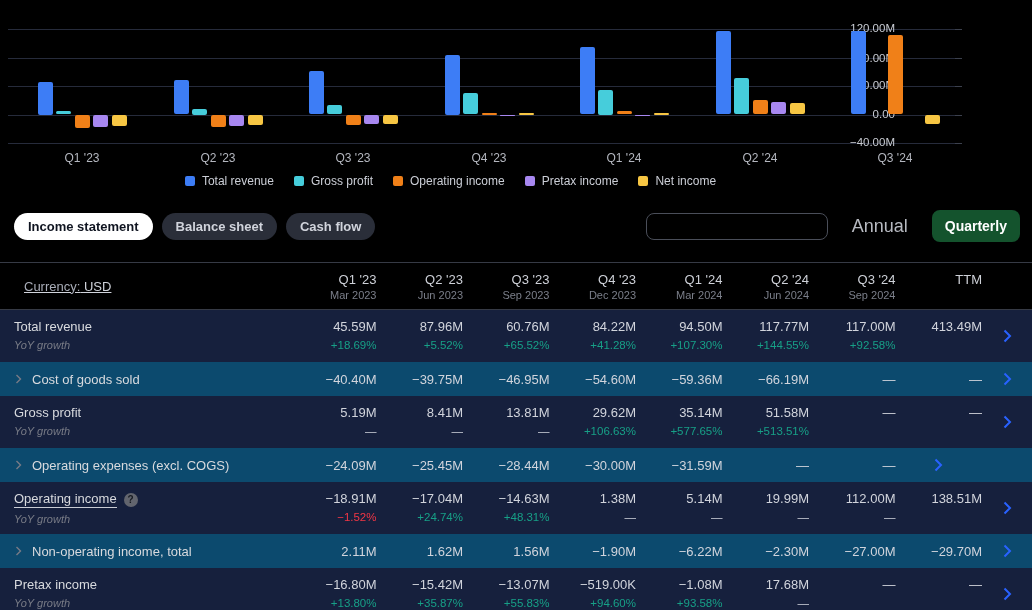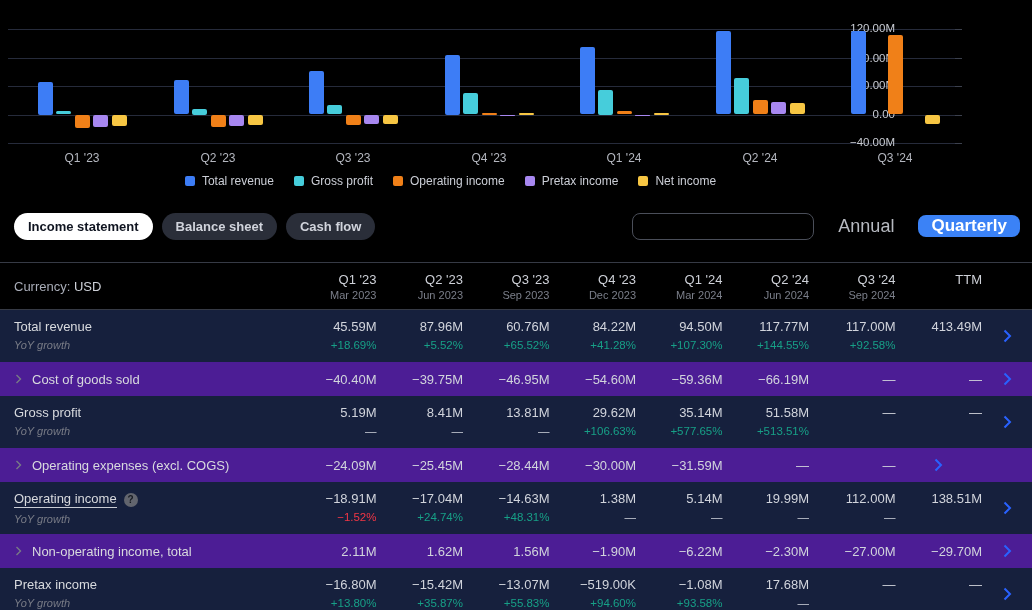--- a/index.html
+++ b/index.html
@@ -23,37 +23,37 @@
   .pill { height:27px; display:inline-flex; align-items:center; padding:0 14px; border-radius:14px;
           background:var(--pill-bg,#2a2e39); color:#d1d4dc; font-size:13px; font-weight:600;
           margin-right:9px; cursor:pointer; white-space:nowrap; }
   .pill.selected { background:#ffffff; color:#0f1420; }
   .spacer { flex:1; }
   .searchbox { width:182px; height:27px; border:1px solid #4a4e59; border-radius:8px;
                display:flex; align-items:center; padding:0 8px; background:transparent; }
   .searchbox input { flex:1; border:none; outline:none; background:transparent; color:#d1d4dc;
                      font-size:13px; margin-left:6px; font-family:inherit; }
   .annual { font-size:18px; color:#b7bac1; margin:0 24px; cursor:pointer; }
-  .period-pill { height:22px; display:inline-flex; align-items:center; padding:0 13px; border-radius:8px;
-                 background:#3b82f6; color:#fff; font-size:17px; font-weight:700; cursor:pointer; }
+  .period-pill { height:32px; display:inline-flex; align-items:center; padding:0 13px; border-radius:8px;
+                 background:#14532d; color:#fff; font-size:14px; font-weight:700; cursor:pointer; }
 
   
   .table { margin-top:22px; border-top:1px solid #363a45; }
   .grid-row { display:grid; grid-template-columns:290px repeat(8, 86.5px) 50px; }
   .thead { height:47px; border-bottom:1px solid #363a45; align-items:center; }
-  .currency-cell { padding-left:14px; font-size:13px; }
+  .currency-cell { padding-left:24px; font-size:13px;text-decoration:underline; }
   .currency-cell .clabel { color:#a9adb8; }
   .currency-cell .cval { color:#ced1d8; }
   .hcell { text-align:right; line-height:1; padding-top:2px; }
   .hq { font-size:13px; color:#ced1d8; }
   .hd { font-size:11px; color:#7b7f8a; margin-top:4px; min-height:11px; }
 
   .trow { cursor:pointer; }
   .trow.main { background:var(--row-highlight,#16203d); height:52px; }
-  .trow.sub { background:#4c1d95; height:34px; }
+  .trow.sub { background:#0c4a6e; height:34px; }
   .lcell { display:flex; align-items:flex-start; padding-left:14px; }
   .trow.main .lcell { padding-top:9px; }
   .trow.sub .lcell { align-items:center; padding-left:15px; }
   .chevl { display:inline-flex; align-items:center; margin-right:10px; }
   .lmain { display:flex; align-items:center; font-size:13px; color:#d8dade; white-space:nowrap; }
   .lmain .u { border-bottom:1px solid #c9ccd4; padding-bottom:1px; }
   .help { display:inline-flex; width:14px; height:14px; border-radius:50%; background:#62656e;
           color:#15191f; font-size:10px; font-weight:bold; align-items:center; justify-content:center;
           margin-left:7px; cursor:pointer; }
   .yoyl { font-size:11px; font-style:italic; color:#787b86; margin-top:5px; }

